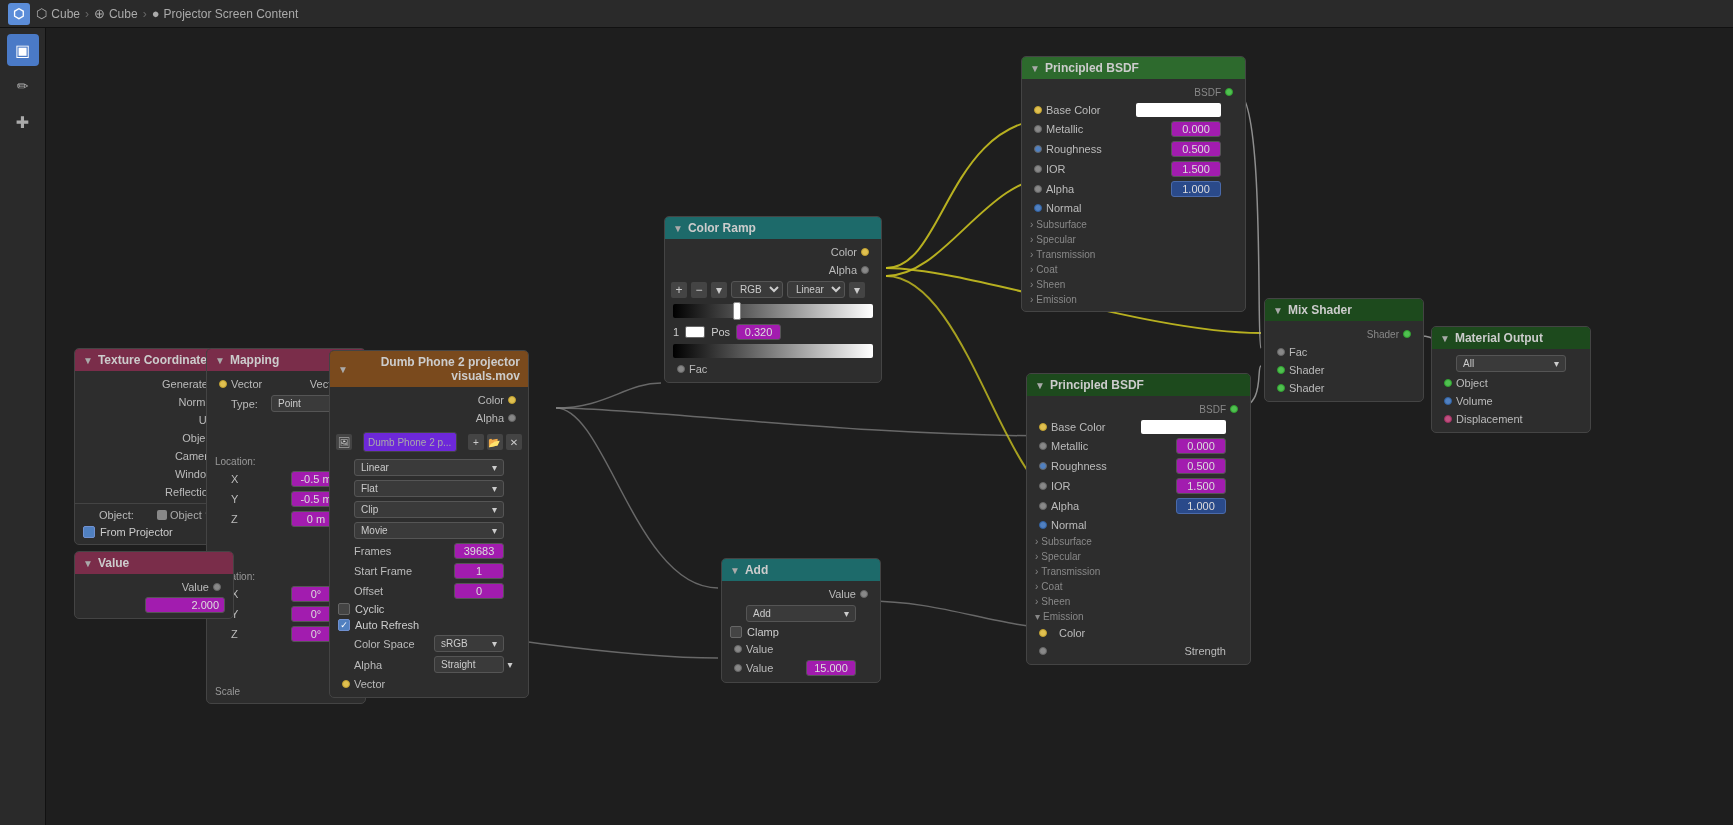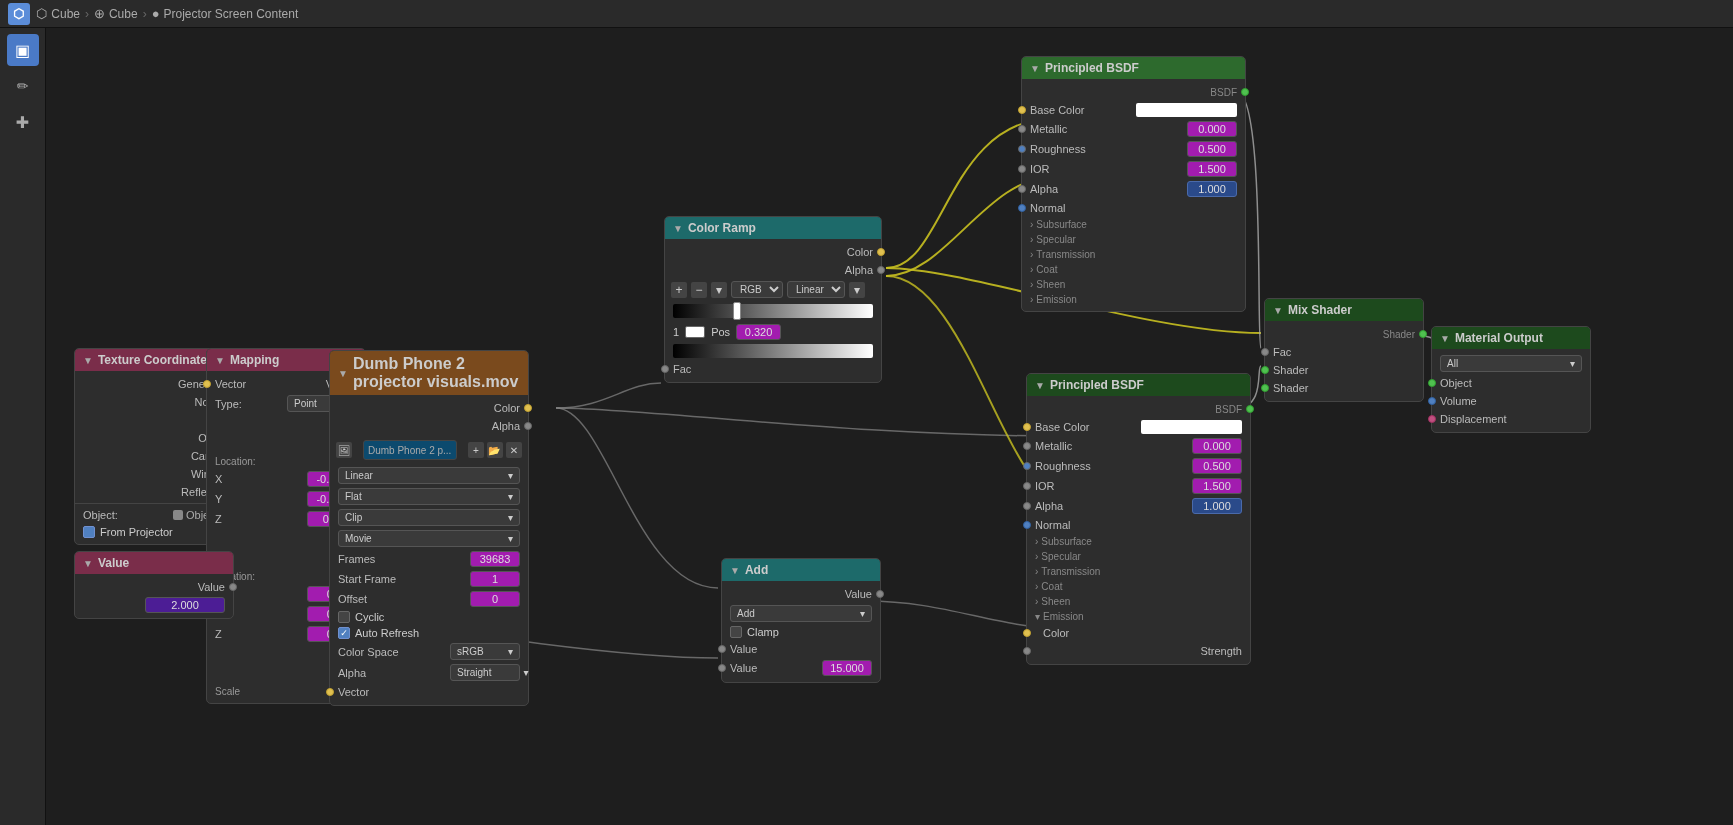--- a/index.html
+++ b/index.html
@@ -104,21 +104,21 @@
       align-items: center;
       gap: 5px;
       cursor: pointer;
     }
     .node-header .collapse-arrow { font-size: 10px; color: #aaa; }
     .node-body { padding: 4px 0; }
     .node-row {
       display: flex;
       align-items: center;
       justify-content: space-between;
-      padding: 2px 8px;
+      padding: 2px 24px;
       min-height: 18px;
       gap: 4px;
     }
     .socket {
       width: 8px; height: 8px;
       border-radius: 50%;
       flex-shrink: 0;
       border: 1px solid #666;
     }
     .socket-left { margin-left: -12px; }
@@ -234,21 +234,21 @@
       background: #5080c0;
       border: 1px solid #7090d0;
       border-radius: 2px;
       display: flex; align-items: center; justify-content: center;
       font-size: 9px;
       color: white;
     }
 
     
     .texture-thumb {
-      background: #0c4a6e;
+      background: #6d28d9;
       margin: 3px 8px;
       height: 20px;
       display: flex;
       align-items: center;
       gap: 4px;
       padding: 6px 4px;
       border: 1px solid #444;
       border-radius: 3px;
     }
 
@@ -459,21 +459,21 @@
         <span class="node-label">Z</span>
         <span class="node-value">0°</span>
       </div>
       <div class="node-row-label-only">Scale</div>
     </div>
   </div>
 
   <div class="node" style="left:283px; top:322px; width:200px;">
     <div class="node-header header-orange">
       <span class="collapse-arrow">▼</span>
-      <span style="font-size:16px;">Dumb Phone 2 projector visuals.mov</span>
+      <span style="font-size:12px;text-align:right;">Dumb Phone 2 projector visuals.mov</span>
     </div>
     <div class="node-body">
       <div class="node-row">
         <span class="node-label" style="text-align:right;flex:1">Color</span>
         <span class="socket socket-yellow socket-right"></span>
       </div>
       <div class="node-row">
         <span class="node-label" style="text-align:right;flex:1">Alpha</span>
         <span class="socket socket-gray socket-right"></span>
       </div>
@@ -834,18 +834,18 @@
     <div class="node-header header-pink">
       <span class="collapse-arrow">▼</span>
       <span>Value</span>
     </div>
     <div class="node-body">
       <div class="node-row">
         <span class="node-label" style="text-align:right;flex:1">Value</span>
         <span class="socket socket-gray socket-right"></span>
       </div>
       <div class="row-value-only">
-        <span class="node-value" style="width:80px;text-align:center;background:#4c1d95;border:1px solid #555;">2.000</span>
+        <span class="node-value" style="width:80px;text-align:right;background:#a21caf;border:1px solid #555;">2.000</span>
       </div>
     </div>
   </div>
 
 </div>
 
 </body></html>

